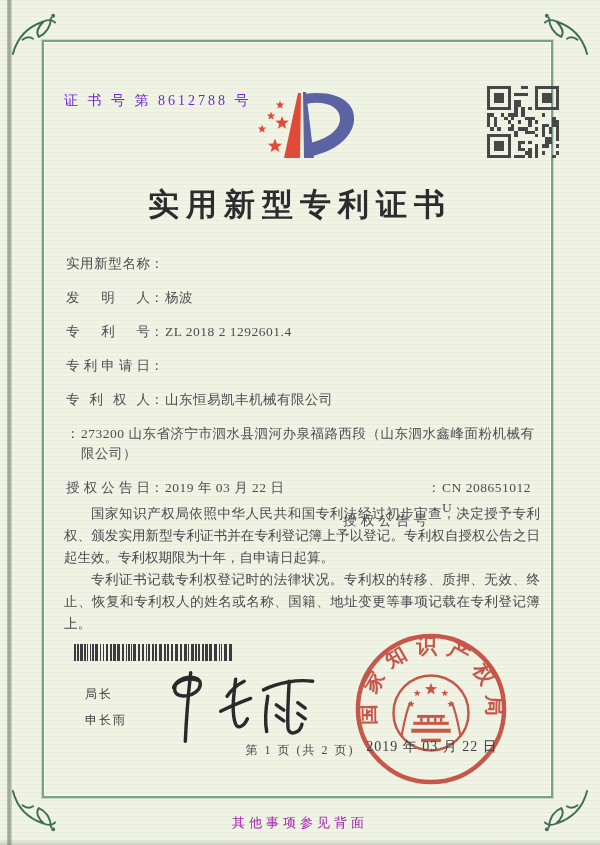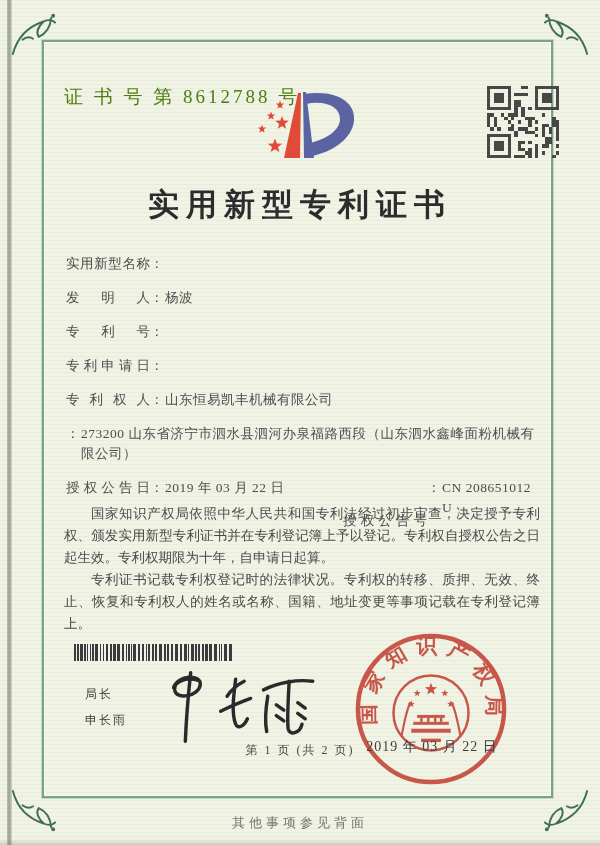--- a/index.html
+++ b/index.html
@@ -20,21 +20,21 @@
   .edge-bottom{position:absolute;left:0;bottom:0;width:100%;height:6px;
     background:linear-gradient(0deg,rgba(90,100,80,.25),rgba(0,0,0,0));}
   .frame{position:absolute;left:42px;top:40px;width:511px;height:758px;
     border:2px solid var(--frame-green);
     box-shadow:inset 0 0 0 1px rgba(255,255,255,.55), 0 0 0 1px rgba(122,162,137,.35);}
   .corner{position:absolute;width:46px;height:46px;}
   .c-tl{left:11px;top:10px;}
   .c-tr{right:11px;top:10px;transform:scaleX(-1);}
   .c-bl{left:11px;bottom:10px;transform:scaleY(-1);}
   .c-br{right:11px;bottom:10px;transform:scale(-1,-1);}
-  .cert-no{position:absolute;left:64px;top:84px;font-size:19px;letter-spacing:3px;color:#4d7c0f;}
+  .cert-no{position:absolute;left:64px;top:92px;font-size:14px;letter-spacing:3px;color:#6d28d9;}
   .logo{position:absolute;left:240px;top:58px;width:120px;height:112px;}
   .qr{position:absolute;left:487px;top:86px;width:72px;height:72px;shape-rendering:crispEdges;}
   .title{position:absolute;left:0;top:184px;width:100%;text-align:center;
     font-size:31px;font-weight:600;letter-spacing:7px;color:var(--ink-dark);}
   .fields{position:absolute;left:66px;top:254px;width:474px;font-size:13.5px;line-height:20px;}
   .row{display:flex;margin-bottom:14px;}
   .lab{flex:none;width:84px;text-align:justify;text-align-last:justify;}
   .colon{flex:none;width:15px;}
   .val{flex:1;min-width:0;letter-spacing:.5px;}
   .row.grant .val1{flex:none;width:150px;}
@@ -46,21 +46,21 @@
   .signer{position:absolute;left:85px;top:686px;font-family:"Liberation Sans","DejaVu Sans",sans-serif;
     font-size:12px;color:#3c3c3e;letter-spacing:2px;}
   .signer div{margin-bottom:9px;}
   .signature{position:absolute;left:150px;top:664px;width:182px;height:86px;}
   .seal{position:absolute;left:352px;top:630px;width:158px;height:158px;opacity:.88;mix-blend-mode:multiply;}
   .seal-date{position:absolute;left:350px;top:738px;width:164px;text-align:center;
     font-size:14px;letter-spacing:1px;color:#3e3e42;}
   .page-info{position:absolute;left:0;top:742px;width:100%;text-align:center;
     font-size:12px;letter-spacing:2px;color:#48484c;}
   .back-note{position:absolute;left:0;top:814px;width:100%;text-align:center;
-    font-size:13px;letter-spacing:4px;color:#737373;}
+    font-size:13px;letter-spacing:4px;color:#a21caf;}
 </style>
 </head>
 <body>
 
 <svg width="0" height="0" style="position:absolute">
   <defs>
     <g id="curl" fill="none" stroke="var(--frame-dark)" stroke-width="2" stroke-linecap="round">
       <path d="M2,46 C6,30 16,18 34,12 C28,18 26,24 29,28 C36,25 41,18 42,8"></path>
       <path d="M34,12 C38,10 43,10 46,13"></path>
       <path d="M12,31 C16,28 20,28 23,30"></path>
@@ -309,20 +309,21 @@
         <span class="colon">：</span>
     </div>
     <div class="row">
       <span class="lab">发明人</span>
         <span class="colon">：</span>
         <span class="val">杨波</span>
     </div>
     <div class="row">
       <span class="lab">专利号</span>
         <span class="colon">：</span>
+        <span class="val">ZL 2018 2 1292601.4</span>
     </div>
     <div class="row">
       <span class="lab">专利申请日</span>
         <span class="colon">：</span>
     </div>
     <div class="row">
       <span class="lab">专利权人</span>
         <span class="colon">：</span>
         <span class="val">山东恒易凯丰机械有限公司</span>
     </div>

